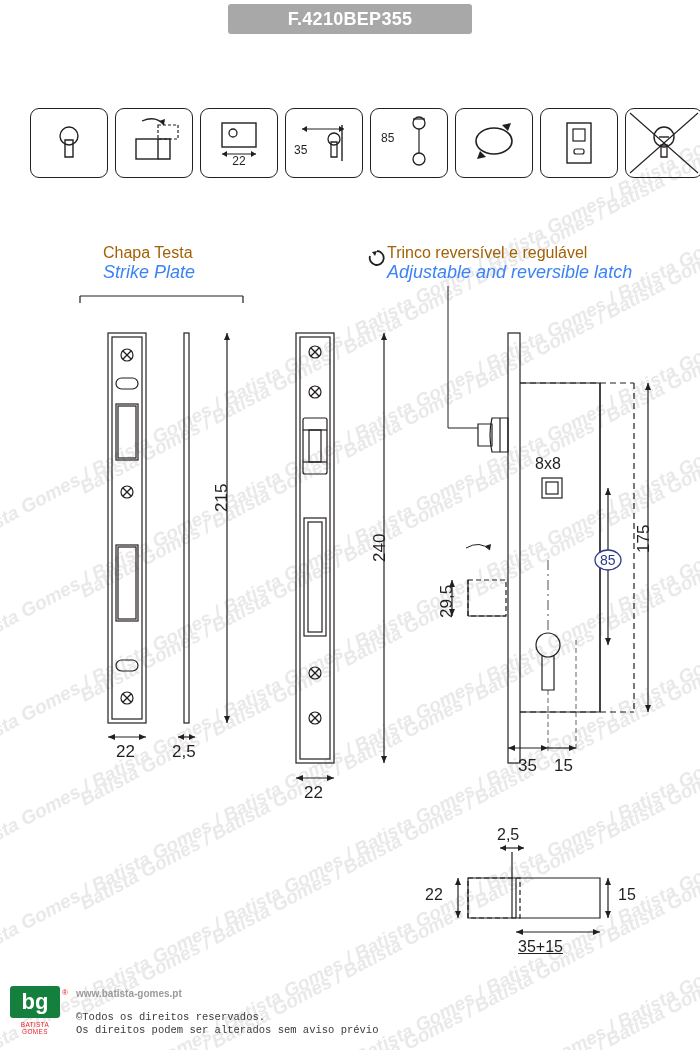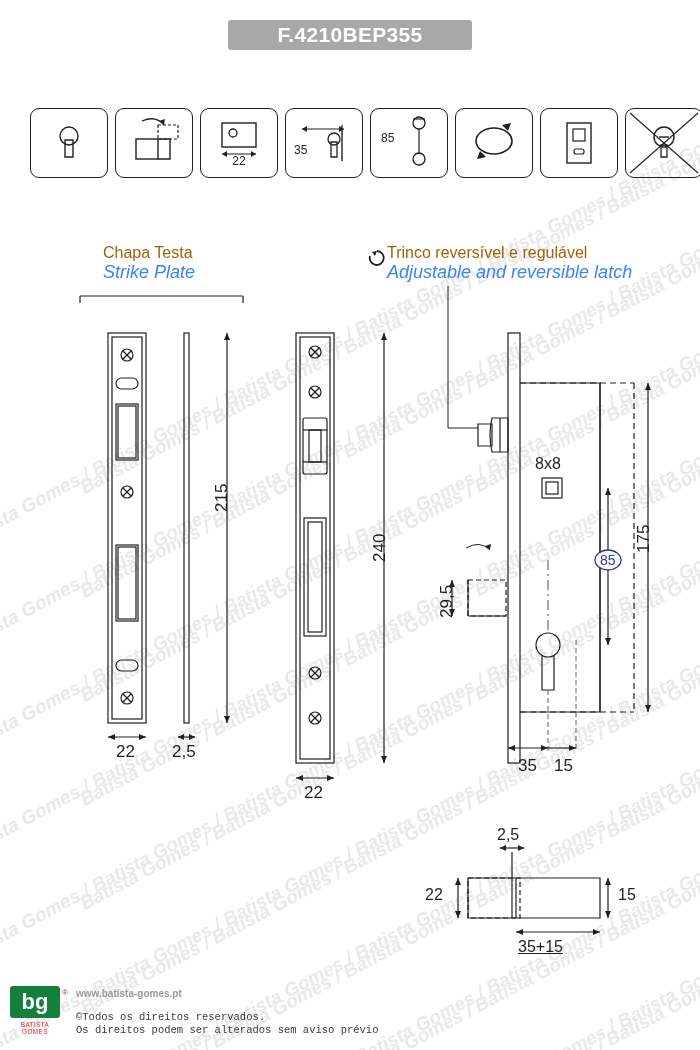--- a/index.html
+++ b/index.html
@@ -7,24 +7,24 @@
     width:700px;height:1050px;position:relative;overflow:hidden;
     background:#ffffff;
     font-family:"Liberation Sans", sans-serif;
     color:#231f20;
   }
   
   .wm-layer{position:absolute;inset:0;overflow:hidden;pointer-events:none;z-index:0;}
   .wm-row{position:absolute;white-space:nowrap;color:#e9e9e9;font-size:19px;font-style:italic;font-weight:bold;font-family:"Liberation Sans",sans-serif;}
   
   .title-bar{
-    position:absolute;left:228px;top:20px;width:244px;height:30px;
+    position:absolute;left:228px;top:4px;width:244px;height:30px;
     background:#a8a8a8;border-radius:3px;
     display:flex;align-items:center;justify-content:center;
-    color:#ffffff;font-size:21px;font-weight:bold;letter-spacing:.3px;z-index:3;
+    color:#ffffff;font-size:18px;font-weight:bold;letter-spacing:.3px;z-index:3;
   }
   
   .icon-strip{position:absolute;left:30px;top:108px;display:flex;gap:7px;z-index:3;}
   .icon-box{width:76px;height:68px;border:1.4px solid #231f20;border-radius:9px;position:relative;background:transparent;}
   .icon-box svg{position:absolute;left:0;top:0;}
   
   .heading{position:absolute;z-index:3;}
   .h-pt{font-size:16px;color:#a16207;}
   .h-en{font-size:18px;font-style:italic;color:#3b82f6;}
   .drawing{position:absolute;left:0;top:0;z-index:2;}

